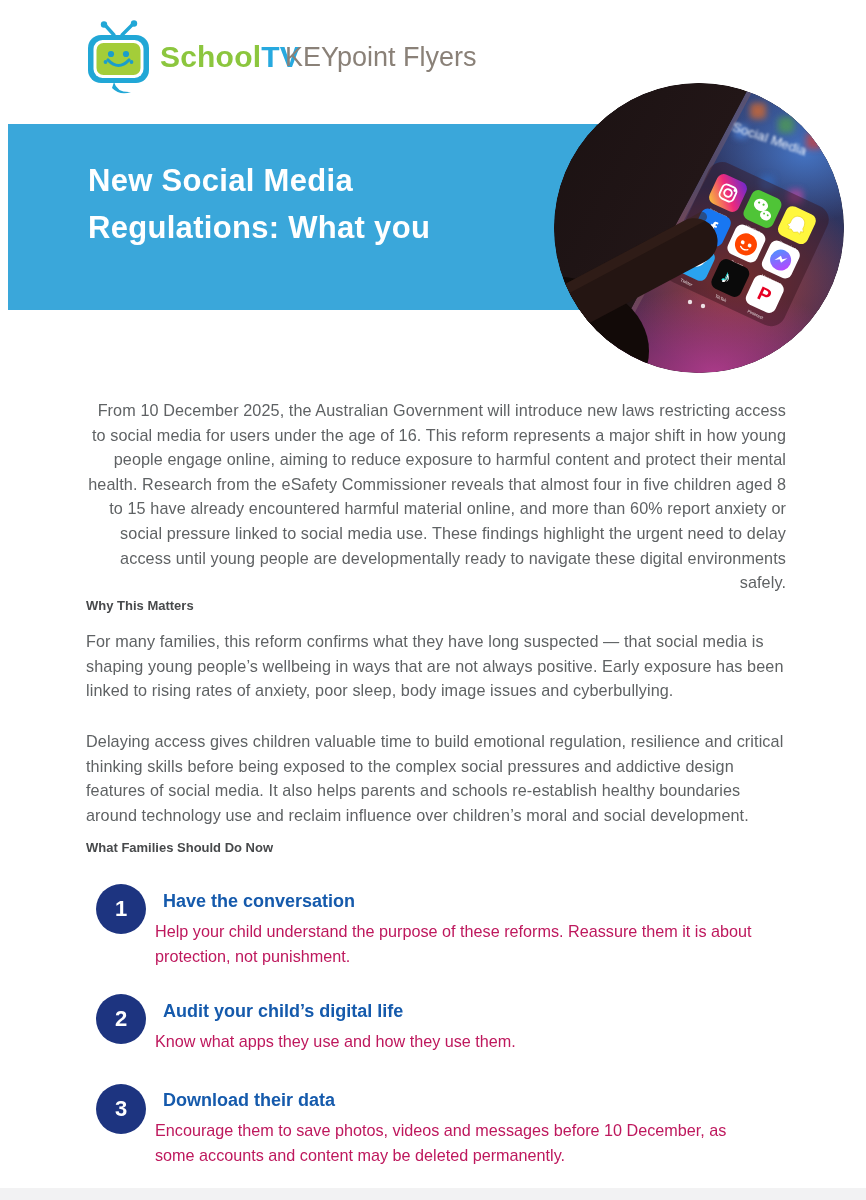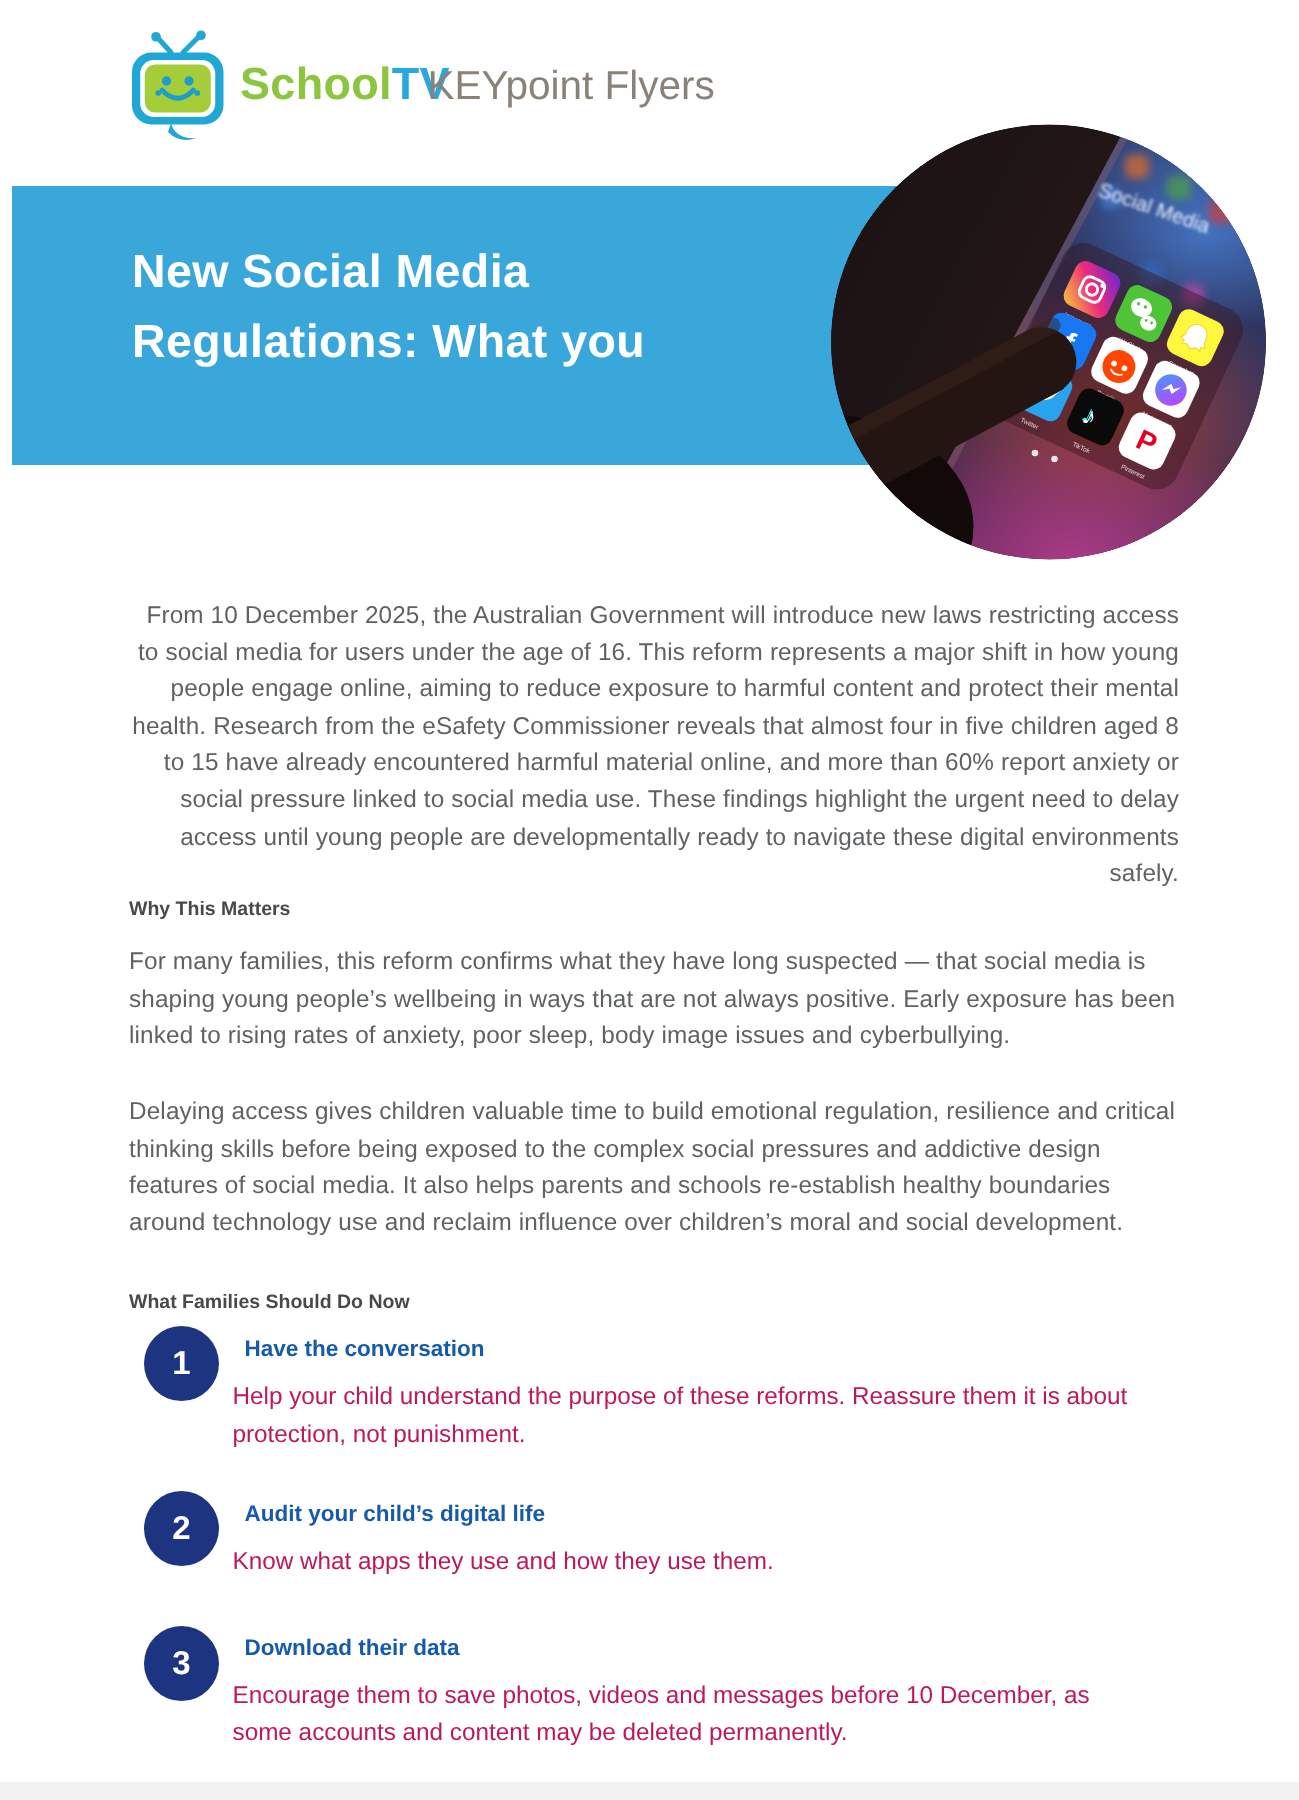--- a/index.html
+++ b/index.html
@@ -21,26 +21,26 @@
   .hero-circle{position:absolute;left:554px;top:83px;width:290px;height:290px;border-radius:50%;overflow:hidden;}
 
   
   .abs{position:absolute;margin:0;}
   .body-p{width:700px;font-size:16.2px;line-height:24.6px;color:#5f6264;letter-spacing:.1px;}
   .sec-h{font-size:13px;font-weight:bold;color:#47494b;}
   #p-intro{left:86px;top:398px;text-align:right;}
   #h-why{left:86px;top:598px;}
   #p-why1{left:86px;top:629px;}
   #p-why2{left:86px;top:729px;}
-  #h-act{left:86px;top:840px;margin-top:20px;}
+  #h-act{left:86px;top:840px;}
 
   
   .step-num{position:absolute;left:96px;width:50px;height:50px;border-radius:50%;background:#1d3480;
             color:#ffffff;font-size:22px;font-weight:bold;display:flex;align-items:center;justify-content:center;}
-  .step-title{position:absolute;left:163px;margin:0;font-size:15px;font-weight:bold;color:#155aac;}
+  .step-title{position:absolute;left:163px;margin:0;font-size:18px;font-weight:bold;color:#155aac;}
   .step-text{position:absolute;left:155px;margin:0;width:600px;font-size:16.2px;line-height:24.6px;color:#be185d;}
   #n1{top:884px;} #t1{top:891px;} #x1{top:919px;}
   #n2{top:994px;} #t2{top:1001px;} #x2{top:1029px;}
   #n3{top:1084px;} #t3{top:1090px;} #x3{top:1118px;}
 
   .bottom-strip{position:absolute;left:0;top:1188px;width:866px;height:12px;background:#f2f2f3;}
 </style>
 </head>
 <body>
 

